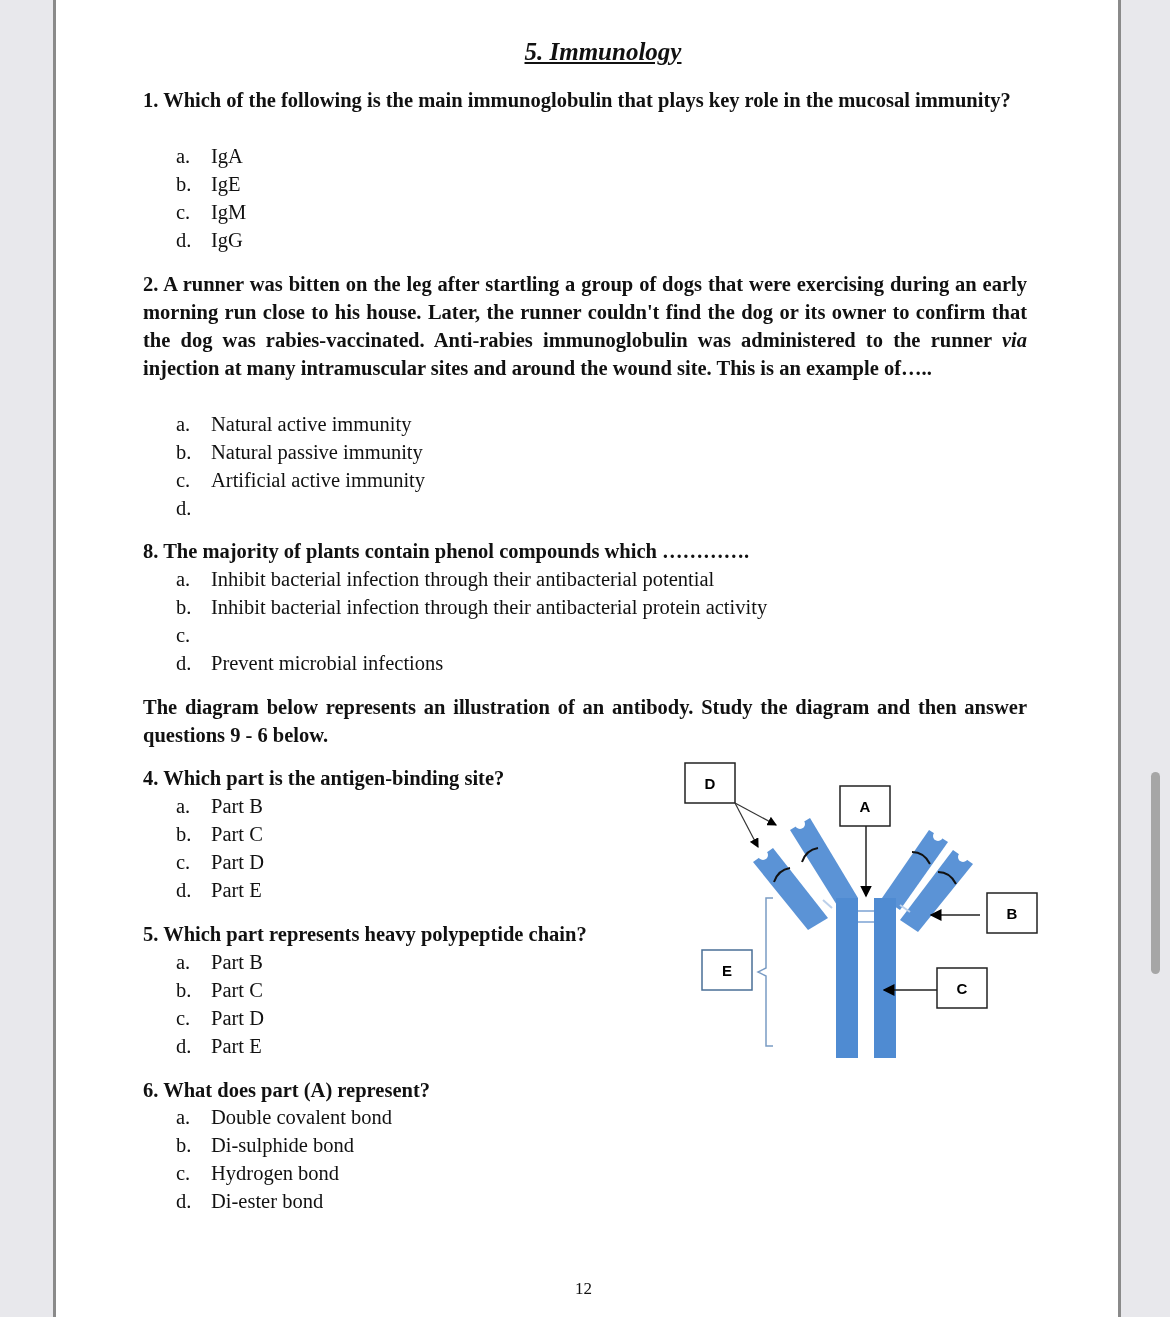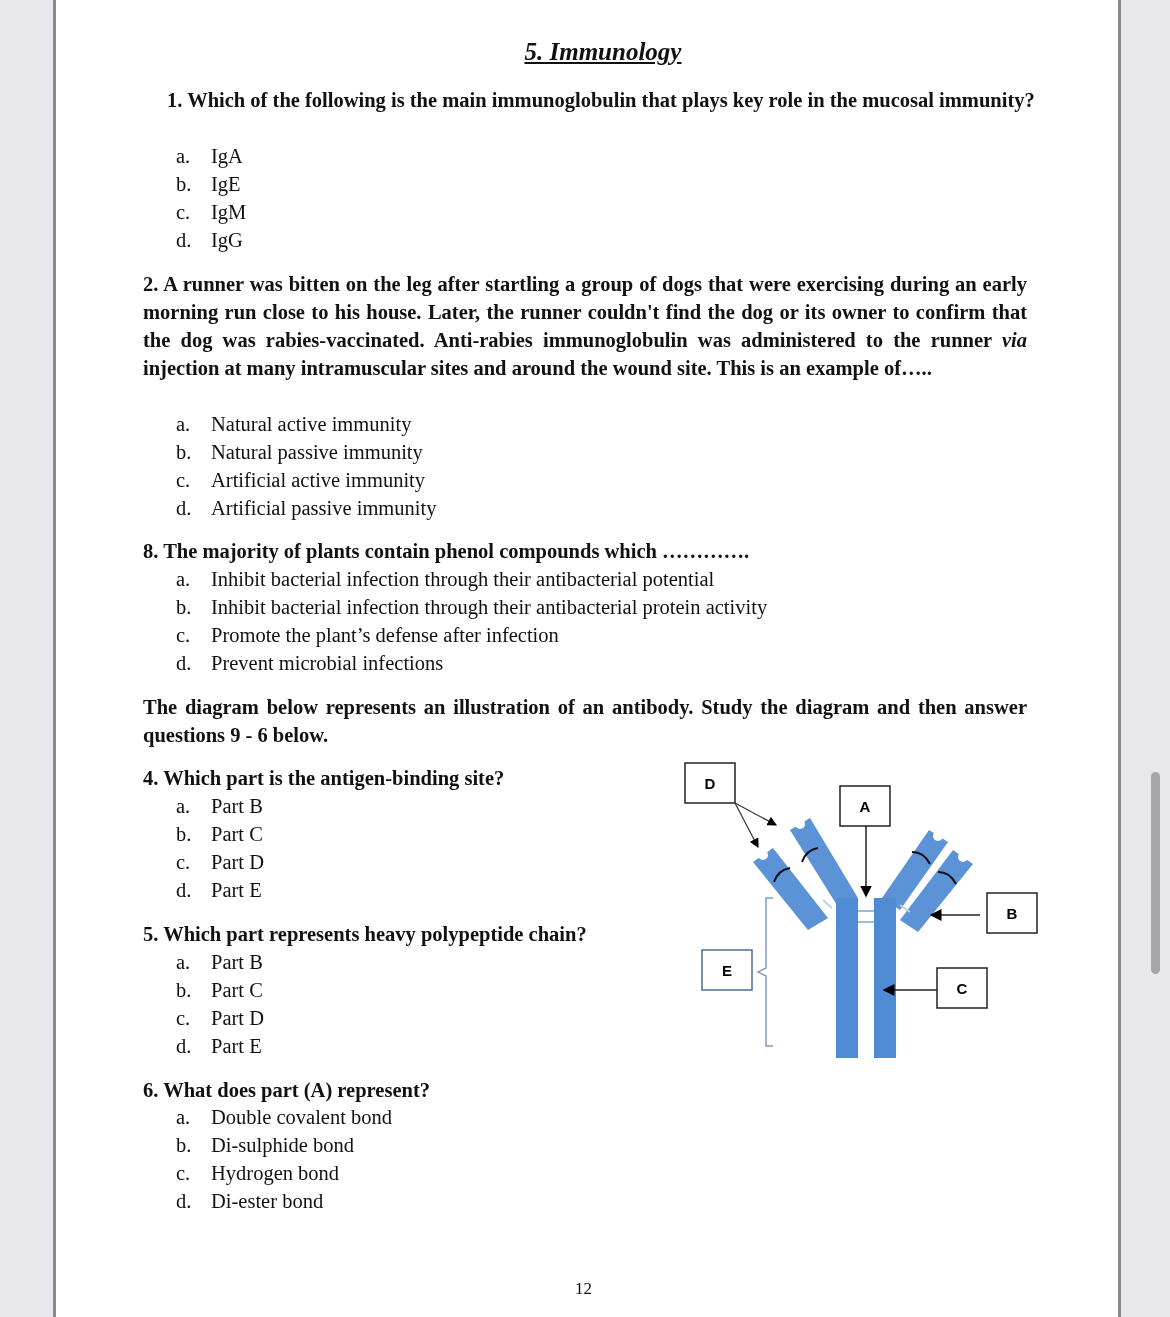--- a/index.html
+++ b/index.html
@@ -37,21 +37,21 @@
   .lbl { font-family: "Liberation Sans", sans-serif; font-weight: bold; font-size: 15px; }
 </style>
 </head>
 <body>
 
 <div class="page"></div>
 <div class="scrollbar-thumb"></div>
 
 <div class="title">5. Immunology</div>
 
-<div class="q" style="top:86px;margin-left:24px;">1. Which of the following is the main immunoglobulin that plays key role in the mucosal immunity?</div>
+<div class="q" style="top:86px;">1. Which of the following is the main immunoglobulin that plays key role in the mucosal immunity?</div>
 <div class="opts" style="top:142px;">
   <div class="opt">
       <span class="lt">a.</span>
       <span>IgA</span>
     </div>
   <div class="opt">
       <span class="lt">b.</span>
       <span>IgE</span>
     </div>
   <div class="opt">
@@ -73,37 +73,35 @@
   <div class="opt">
       <span class="lt">b.</span>
       <span>Natural passive immunity</span>
     </div>
   <div class="opt">
       <span class="lt">c.</span>
       <span>Artificial active immunity</span>
     </div>
   <div class="opt">
       <span class="lt">d.</span>
-      <span>Artificial passive immunity</span>
     </div>
 </div>
 
 <div class="q" style="top:537px;">8. The majority of plants contain phenol compounds which ………….</div>
 <div class="opts" style="top:565px;">
   <div class="opt">
       <span class="lt">a.</span>
       <span>Inhibit bacterial infection through their antibacterial potential</span>
     </div>
   <div class="opt">
       <span class="lt">b.</span>
       <span>Inhibit bacterial infection through their antibacterial protein activity</span>
     </div>
   <div class="opt">
       <span class="lt">c.</span>
-      <span>Promote the plant’s defense after infection</span>
     </div>
   <div class="opt">
       <span class="lt">d.</span>
       <span>Prevent microbial infections</span>
     </div>
 </div>
 
 <div class="q justify" style="top:693px;">The diagram below represents an illustration of an antibody. Study the diagram and then answer questions 9 - 6 below.</div>
 
 <div class="q" style="top:764px; width:520px;">4. Which part is the antigen-binding site?</div>

